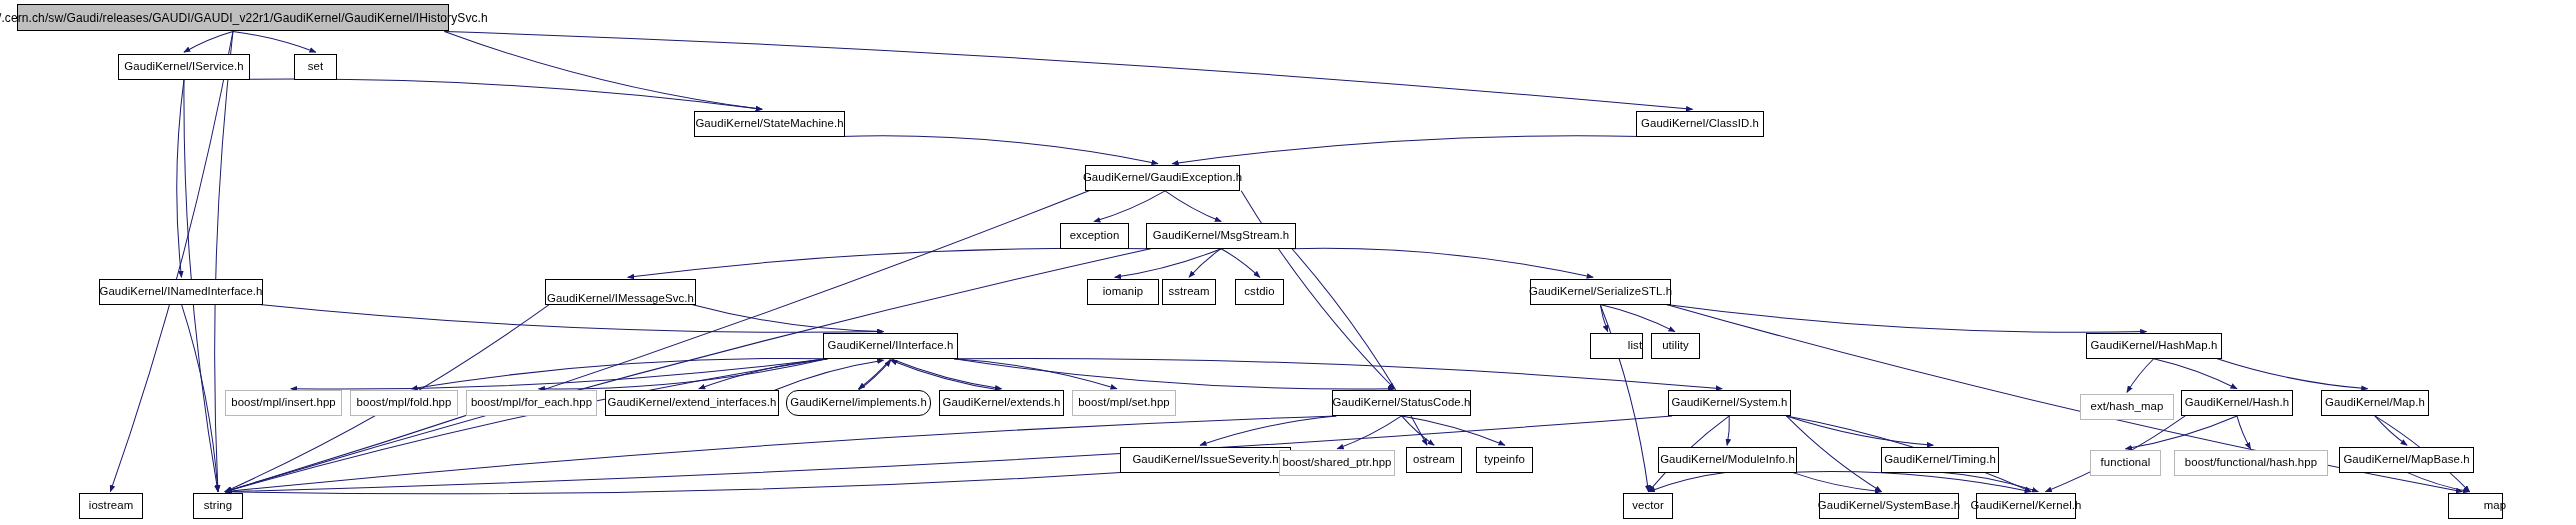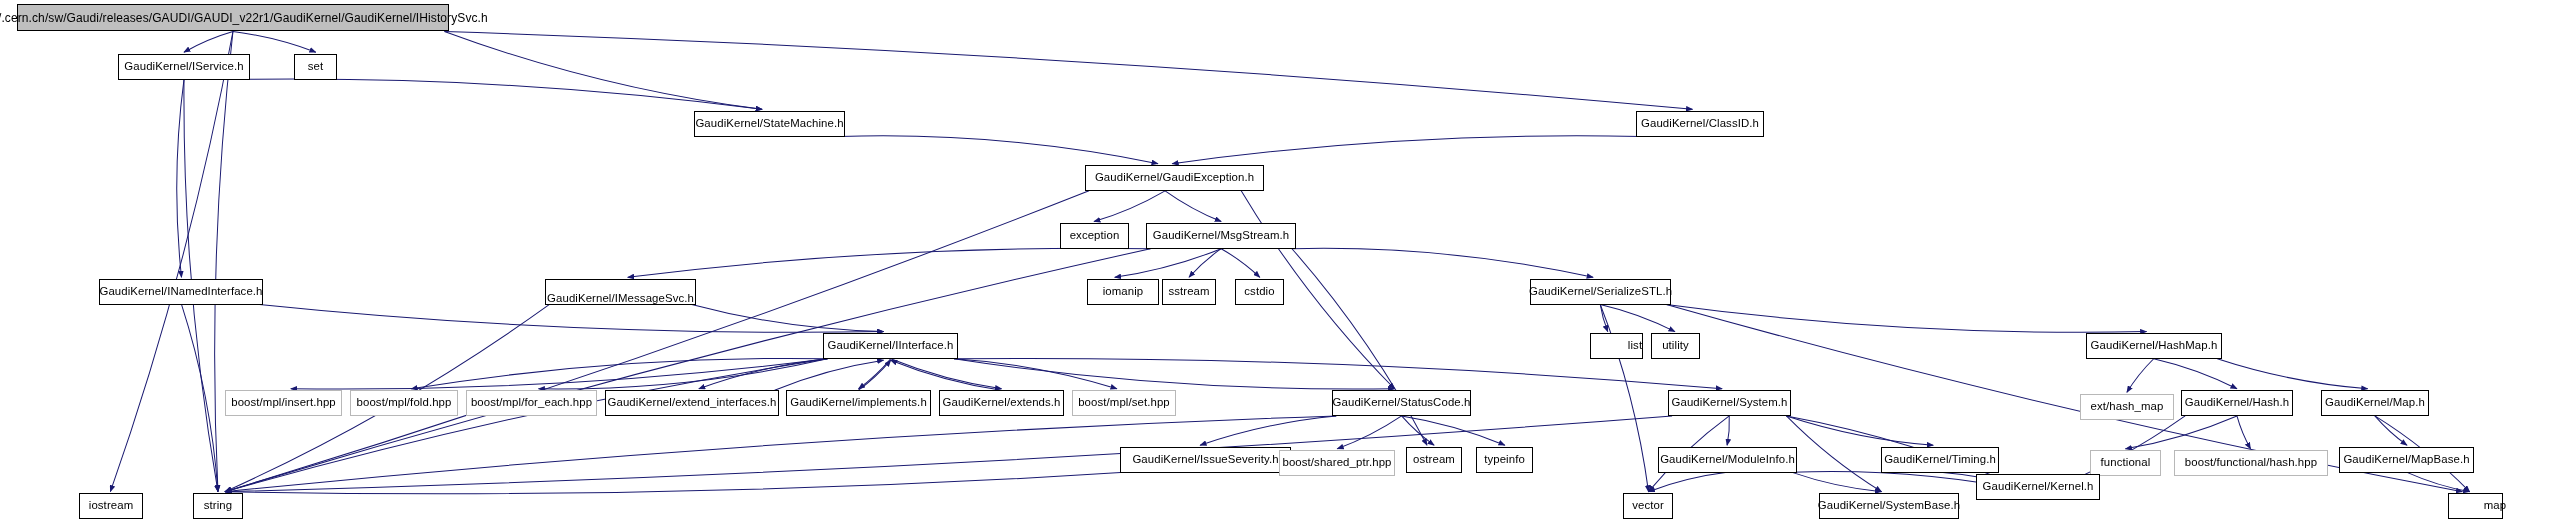--- a/index.html
+++ b/index.html
@@ -136,21 +136,21 @@
       </div>
       <div class="node" style="left: 294px; top: 54px; width: 43px;">
         <span>set</span>
       </div>
       <div class="node" style="left: 694px; top: 111px; width: 151px;">
         <span>GaudiKernel/StateMachine.h</span>
       </div>
       <div class="node" style="left: 1636px; top: 111px; width: 128px;">
         <span>GaudiKernel/ClassID.h</span>
       </div>
-      <div class="node" style="left: 1085px; top: 165px; width: 179px;">
+      <div class="node" style="left: 1085px; top: 165px; width: 155px;">
         <span>GaudiKernel/GaudiException.h</span>
       </div>
       <div class="node" style="left: 1060px; top: 223px; width: 69px;">
         <span>exception</span>
       </div>
       <div class="node" style="left: 1146px; top: 223px; width: 150px;">
         <span>GaudiKernel/MsgStream.h</span>
       </div>
       <div class="node" style="left: 99px; top: 279px; width: 164px;">
         <span>GaudiKernel/INamedInterface.h</span>
@@ -187,21 +187,21 @@
       </div>
       <div class="node ext" style="left: 350px; top: 390px; width: 108px;">
         <span>boost/mpl/fold.hpp</span>
       </div>
       <div class="node ext" style="left: 466px; top: 390px; width: 131px;">
         <span>boost/mpl/for_each.hpp</span>
       </div>
       <div class="node" style="left: 605px; top: 390px; width: 174px;">
         <span>GaudiKernel/extend_interfaces.h</span>
       </div>
-      <div class="node" style="left: 786px; top: 390px; width: 145px;">
+      <div class="node" style="left: 786px; top: 390px; width: 145px; border-radius: 12px;">
         <span>GaudiKernel/implements.h</span>
       </div>
       <div class="node" style="left: 939px; top: 390px; width: 125px;">
         <span>GaudiKernel/extends.h</span>
       </div>
       <div class="node ext" style="left: 1072px; top: 390px; width: 104px;">
         <span>boost/mpl/set.hpp</span>
       </div>
       <div class="node" style="left: 1332px; top: 390px; width: 139px;">
         <span>GaudiKernel/StatusCode.h</span>
@@ -250,21 +250,21 @@
       </div>
       <div class="node" style="left: 193px; top: 493px; width: 50px;">
         <span>string</span>
       </div>
       <div class="node" style="left: 1623px; top: 493px; width: 50px;">
         <span>vector</span>
       </div>
       <div class="node" style="left: 1819px; top: 493px; width: 140px;">
         <span>GaudiKernel/SystemBase.h</span>
       </div>
-      <div class="node" style="left: 1976px; top: 474px; width: 124px; text-align: right;">
+      <div class="node" style="left: 1976px; top: 493px; width: 100px; text-align: right;">
         <span>GaudiKernel/Kernel.h</span>
       </div>
       <div class="node" style="left: 2448px; top: 493px; width: 43px; padding-left: 46px;">
         <span>map</span>
       </div>
     </div>
 </div>
 
 
 </body></html>

